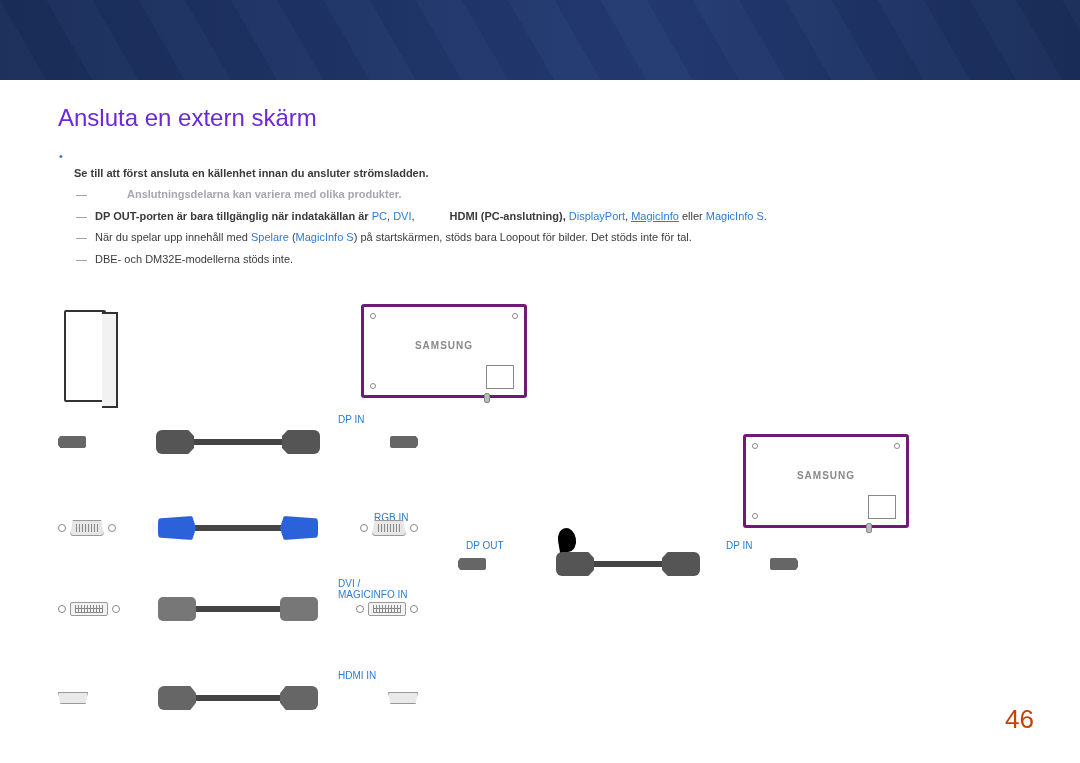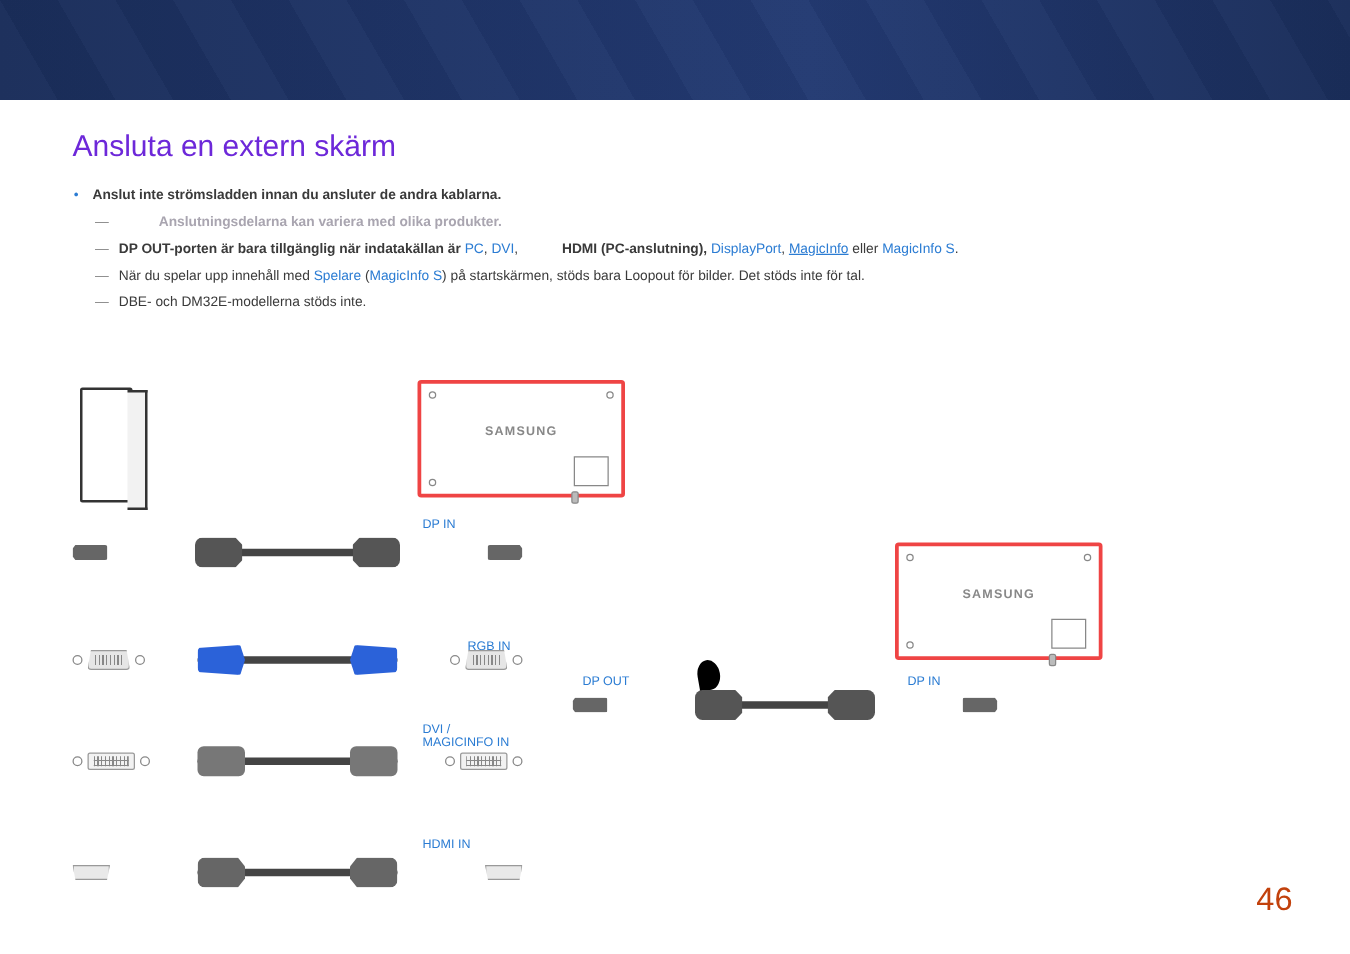--- a/index.html
+++ b/index.html
@@ -46,22 +46,23 @@
   .side-tower {
     position: absolute; left: 6px; top: 0; width: 42px; height: 92px;
     border: 2px solid #333; border-radius: 2px; background: #fff;
   }
   .side-tower::before {
     content: ""; position: absolute; right: -14px; top: 0; width: 14px; height: 92px;
     border: 2px solid #333; border-left: none; transform: skewY(0deg);
     background: #f2f2f2;
   }
   .monitor {
-    position: absolute; border: 3px solid #ef4444; border-radius: 3px;
+    position: absolute; border: 3px solid #701a75; border-radius: 3px;
     background: #fff;
+    margin-left: 27px;
   }
   .monitor .brand {
     position: absolute; top: 38%; left: 0; right: 0; text-align: center;
     color: #888; font-size: 10px; letter-spacing: 1px; font-weight: 600;
   }
   .monitor .dots { position: absolute; width: 6px; height: 6px; border: 1px solid #888; border-radius: 50%; }
   .monitor .stand-box { position: absolute; right: 10px; bottom: 6px; width: 28px; height: 24px; border: 1px solid #888; }
   .monitor .stand-pin { position: absolute; right: 34px; bottom: -8px; width: 6px; height: 10px; background: #bbb; border: 1px solid #888; border-radius: 2px; }
 
   .port-label { position: absolute; color: #2b7cd3; font-size: 10px; font-weight: 500; }
@@ -121,21 +122,22 @@
 <body>
 
 <div class="header-band"></div>
 
 <h1 class="title">Ansluta en extern skärm</h1>
 
 <div class="content">
   <div class="bullet-row">
     <div class="bullet">•</div>
     <div class="bullet-text">
-      <b>Anslut inte strömsladden innan du ansluter de andra kablarna.</b><br>
+      <br>
+      <b>Se till att först ansluta en källenhet innan du ansluter strömsladden.</b>
     </div>
   </div>
 
   <div class="dash-row">
     <span class="dash">―</span>
     <span class="muted">Anslutningsdelarna kan variera med olika produkter.</span>
   </div>
 
   <div class="dash-row">
     <span class="dash">―</span>

